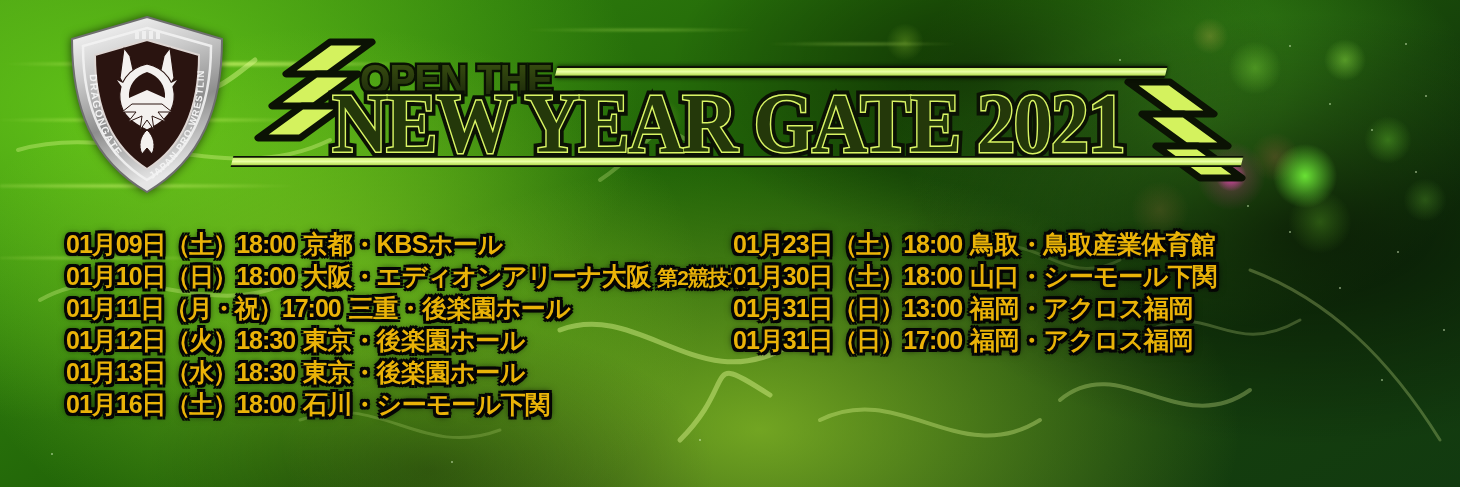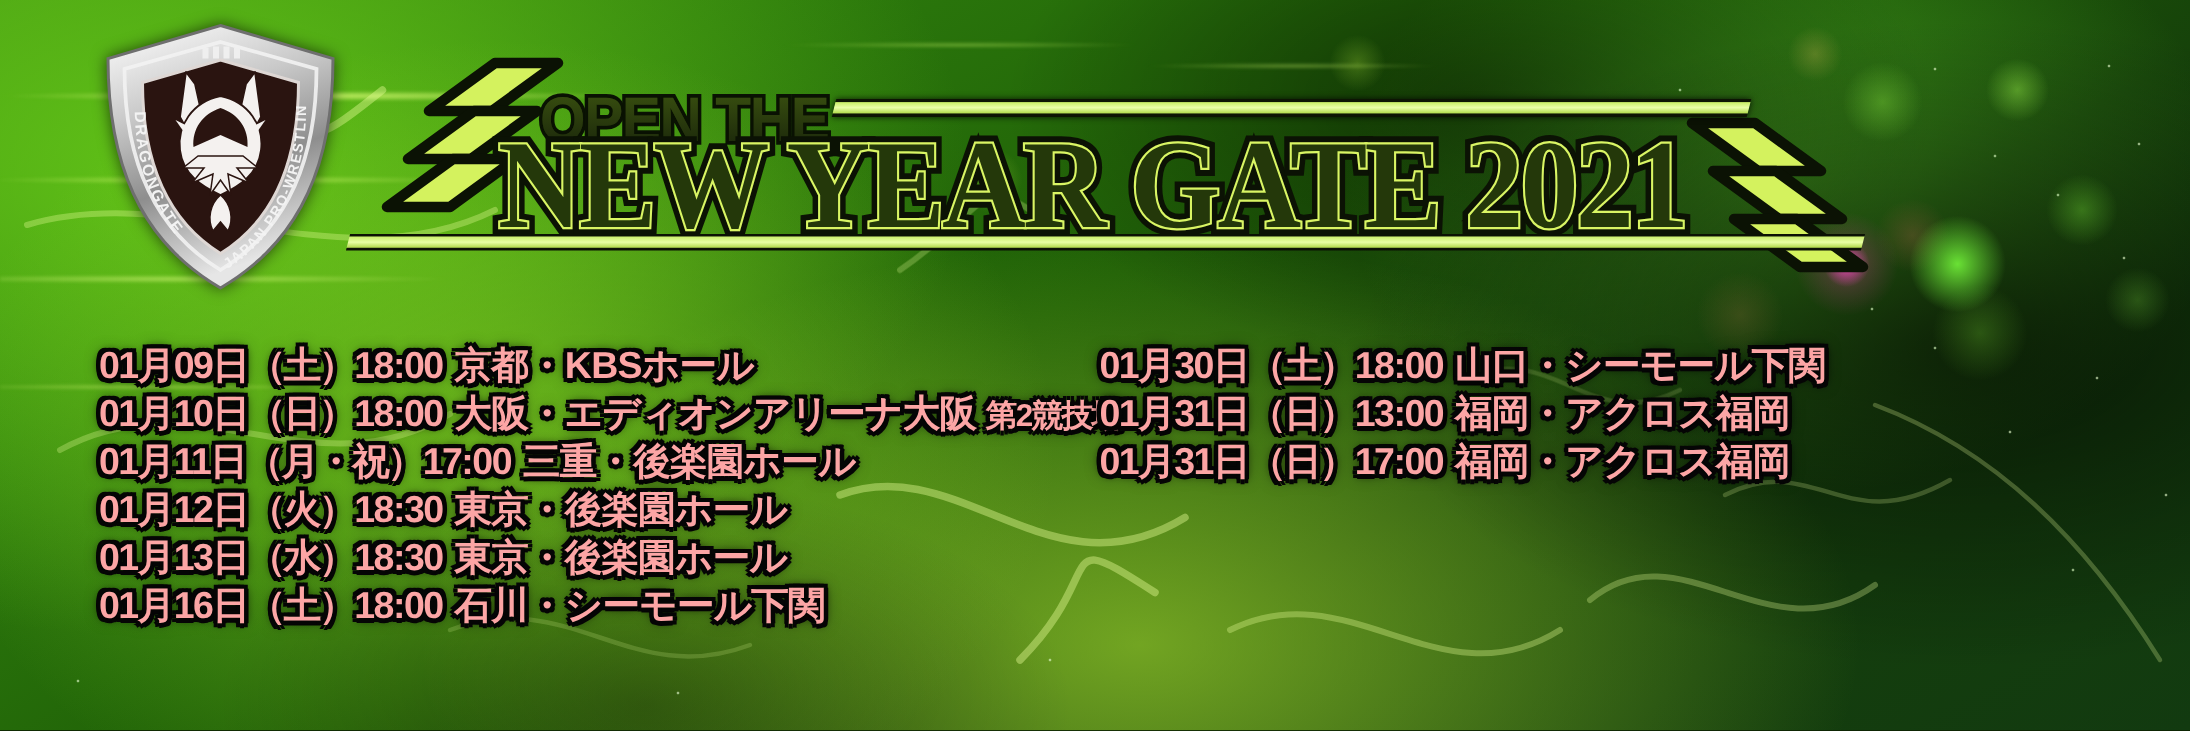--- a/index.html
+++ b/index.html
@@ -157,21 +157,21 @@
   #schedule{position:absolute;left:0;top:228px;width:1460px;height:259px;}
   .col{position:absolute;top:0;}
   #col-left{left:66px;}
   #col-right{left:733px;}
 
   .sched-row{
     height:32px;line-height:32px;
     white-space:nowrap;
     font-family:"Liberation Sans","DejaVu Sans",sans-serif;
     font-weight:bold;font-size:25px;
-    color:#fca5a5;
+    color:#eab308;
     letter-spacing:-0.5px;
     text-shadow:
       -2.6px -2.6px 0 #050505, 2.6px -2.6px 0 #050505,
       -2.6px  2.6px 0 #050505, 2.6px  2.6px 0 #050505,
       -3px 0 0 #050505, 3px 0 0 #050505,
        0 -3px 0 #050505, 0 3px 0 #050505,
        0 0 6px rgba(0,0,0,.95), 0 0 10px rgba(0,0,0,.8);
   }
   .sched-row .date{letter-spacing:-1px;}
   .sched-row .dow{letter-spacing:-1.5px;}
@@ -301,19 +301,20 @@
   <div id="schedule">
     <div class="col" id="col-left">
         <div class="sched-row"><span class="date">01月09日</span><span class="dow">（土）</span><span class="time">18:00</span><span class="venue">京都・KBSホール</span></div>
         <div class="sched-row"><span class="date">01月10日</span><span class="dow">（日）</span><span class="time">18:00</span><span class="venue">大阪・エディオンアリーナ大阪</span><span> </span><span class="sub">第2競技場</span></div>
         <div class="sched-row"><span class="date">01月11日</span><span class="dow">（月・祝）</span><span class="time">17:00</span><span class="venue">三重・後楽園ホール</span></div>
         <div class="sched-row"><span class="date">01月12日</span><span class="dow">（火）</span><span class="time">18:30</span><span class="venue">東京・後楽園ホール</span></div>
         <div class="sched-row"><span class="date">01月13日</span><span class="dow">（水）</span><span class="time">18:30</span><span class="venue">東京・後楽園ホール</span></div>
         <div class="sched-row"><span class="date">01月16日</span><span class="dow">（土）</span><span class="time">18:00</span><span class="venue">石川・シーモール下関</span></div>
       </div>
     <div class="col" id="col-right">
+        <div class="sched-row"><span class="date">01月23日</span><span class="dow">（土）</span><span class="time">18:00</span><span class="venue">鳥取・鳥取産業体育館</span></div>
         <div class="sched-row"><span class="date">01月30日</span><span class="dow">（土）</span><span class="time">18:00</span><span class="venue">山口・シーモール下関</span></div>
         <div class="sched-row"><span class="date">01月31日</span><span class="dow">（日）</span><span class="time">13:00</span><span class="venue">福岡・アクロス福岡</span></div>
         <div class="sched-row"><span class="date">01月31日</span><span class="dow">（日）</span><span class="time">17:00</span><span class="venue">福岡・アクロス福岡</span></div>
       </div>
   </div>
 
 </div>
 
 </body></html>

